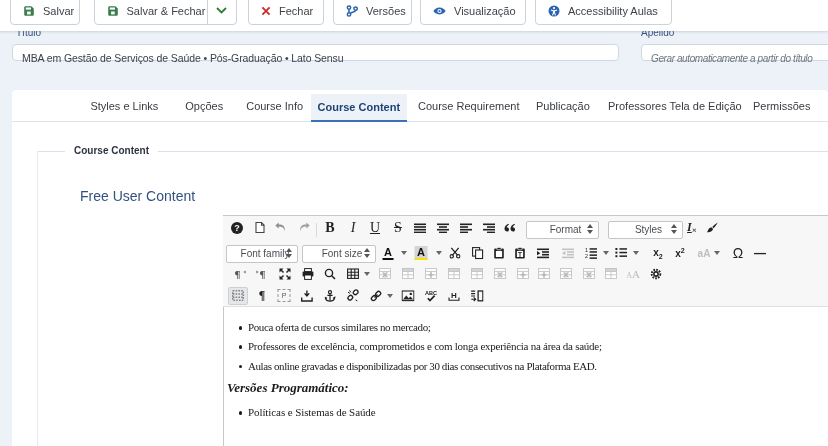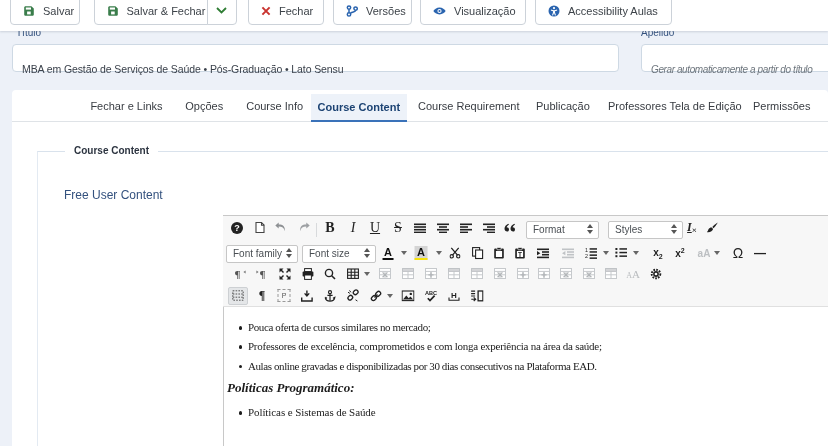--- a/index.html
+++ b/index.html
@@ -9,35 +9,35 @@
 #topbar { position:absolute; left:0; top:0; width:828px; height:31px; background:#fff;
   box-shadow:0 1px 2px rgba(100,110,130,.25); z-index:5; }
 .jbtn { position:absolute; top:-4px; height:29px; display:inline-flex; align-items:center;
   background:#fff; border:1px solid #ccd2d9; border-radius:4px; padding-left:12px;
   font-size:11px; color:#3d4349; gap:8px; white-space:nowrap; }
 .jbtn.joinl { border-top-right-radius:0; border-bottom-right-radius:0; }
 .jbtn.joinr { border-top-left-radius:0; border-bottom-left-radius:0; padding-left:0; justify-content:center; }
 
 
 .flabel { position:absolute; font-size:10px; color:#33517e; z-index:1; line-height:12px; }
-.finput { position:absolute; height:28px; background:#fff; border:1px solid #ced9e4; border-radius:4px;
-  font-size:10.5px; letter-spacing:-0.1px; color:#3a414b; line-height:26px; padding:11px 9px; white-space:nowrap; }
+.finput { position:absolute; height:17px; background:#fff; border:1px solid #ced9e4; border-radius:4px;
+  font-size:10.5px; letter-spacing:-0.1px; color:#3a414b; line-height:26px; padding:0 9px; white-space:nowrap; }
 
 
 #card { position:absolute; left:12px; top:90px; width:816px; height:356px; background:#fff; border-radius:4px 4px 0 0; }
 
 
 #tabs { position:absolute; left:12px; top:90px; width:816px; height:32px; border-bottom:1px solid #dfe3e7; z-index:1; }
 .tab { position:absolute; top:0; height:32px; line-height:32px; padding:0 10px; font-size:11px; color:#383c42; }
 .tab.active { top:3.5px; height:28.5px; line-height:26px; background:#edf2f9; color:#1c4373; font-weight:bold; border-bottom:2px solid #3a72b9; padding:0; text-align:center; }
 
 
 #fs { position:absolute; left:37px; top:151px; width:900px; height:300px; border-top:1px solid #d9e2ec; border-left:1px solid #e3eaf2; }
 #legend { position:absolute; left:65px; top:145px; background:#fff; padding:0 9px; font-size:10px; font-weight:bold; color:#2c3440; }
-#fulabel { position:absolute; left:64px; top:188px; font-size:12px; color:#33517e; }
+#fulabel { position:absolute; left:80px; top:188px; font-size:14px; color:#33517e; }
 
 
 #editor { position:absolute; left:223px; top:215px; width:610px; height:240px; border:1px solid #c8c8c8; background:#fff; }
 #etoolbar { position:absolute; left:223px; top:216px; width:605px; height:91px; background:#f7f7f7; border-bottom:1px solid #e0e0e0; }
 .erow { position:absolute; left:0; top:0; width:828px; }
 .tbi { position:absolute; transform:translateX(-50%); display:inline-flex; align-items:center; justify-content:center; }
 .vsep { position:absolute; width:1px; height:14px; background:#d8dadc; top:0; }
 #erow1 .tbi { top:0.5px; height:18px; }
 #erow1 .vsep { top:5px; }
 #erow2 .tbi { top:2px; height:18px; }
@@ -50,21 +50,21 @@
 
 .hc { width:12px; height:12px; border-radius:50%; background:#222; color:#fff; font-size:9px; font-weight:bold;
   display:inline-block; text-align:center; line-height:12px; }
 .tb { font-family:"Liberation Serif",serif; font-size:14px; color:#222; }
 .tb-b { font-weight:bold; }
 .tb-i { font-style:italic; }
 .tb-u { text-decoration:underline; }
 .tb-s { text-decoration:line-through; }
 .sel { display:inline-block; position:relative; height:18px; background:#fff; border:1px solid #c6c6c6;
   font-size:10px; color:#4a4f54; line-height:16px; padding-left:6px; border-radius:2px; }
-.selwrap { position:absolute; top:0; }
+.selwrap { position:absolute; top:0;text-align:center; }
 #erow1 .selwrap { top:0.5px; }
 #erow2 .selwrap { top:1px; }
 .spin { position:absolute; right:4px; top:2px; width:7px; }
 .spin .up { display:block; width:0; height:0; border-left:3.5px solid transparent; border-right:3.5px solid transparent; border-bottom:4px solid #555; margin-bottom:2px; }
 .spin .dn { display:block; width:0; height:0; border-left:3.5px solid transparent; border-right:3.5px solid transparent; border-top:4px solid #555; }
 .rfmt { font-family:"Liberation Serif",serif; font-size:12px; color:#222; }
 .rfmt i { font-style:italic; font-weight:bold; text-decoration:underline; }
 .rfmt b { font-size:9px; vertical-align:-2px; }
 .fore { font-size:11px; font-weight:bold; color:#111; border-bottom:2px solid #111; line-height:11px; padding:0 1.5px; }
 .back { font-size:11px; font-weight:bold; color:#111; background:#d4d4d4; border-bottom:2.5px solid #f6e20c; line-height:11px; padding:1px 2.5px 0; }
@@ -88,21 +88,21 @@
 #econtent li { font-size:11px; letter-spacing:-0.3px; line-height:19.3px; position:relative; }
 #econtent li:before { content:""; position:absolute; left:-9.5px; top:8px; width:3.5px; height:3.5px; border-radius:50%; background:#1c1c1c; }
 #econtent { padding-top:11px; }
 #h1x { margin-bottom:7.5px !important; }
 #ul1 { }
 #h2x { margin-top:4px !important; margin-bottom:8.5px !important; }
 </style></head>
 <body>
 <div id="card"></div>
 <div id="tabs">
-    <span class="tab" style="left:68.4px">Fechar e Links</span>
+    <span class="tab" style="left:68.4px">Styles e Links</span>
     <span class="tab" style="left:163.3px">Opções</span>
     <span class="tab" style="left:224.2px">Course Info</span>
     <span class="tab active" style="left:298.8px;width:96px">Course Content</span>
     <span class="tab" style="left:514px">Publicação</span>
     <span class="tab" style="left:396px">Course Requirement</span>
     <span class="tab" style="left:586px">Professores Tela de Edição</span>
     <span class="tab" style="left:731px">Permissões</span>
   </div>
 
 <span class="flabel" style="left:16px; top:27px;">Título</span>
@@ -579,17 +579,17 @@
       </svg>
     </span>
   </div>
 
 <div id="econtent">
   <ul id="ul1">
     <li style="letter-spacing:-0.38px">Pouca oferta de cursos similares no mercado;</li>
     <li style="letter-spacing:-0.26px">Professores de excelência, comprometidos e com longa experiência na área da saúde;</li>
     <li style="letter-spacing:-0.41px">Aulas online gravadas e disponibilizadas por 30 dias consecutivos na Plataforma EAD.</li>
   </ul>
-  <h4 id="h2x">Políticas Programático:</h4>
+  <h4 id="h2x">Versões Programático:</h4>
   <ul id="ul2">
     <li style="letter-spacing:-0.09px">Políticas e Sistemas de Saúde</li>
   </ul>
 </div>
 
 </body></html>

